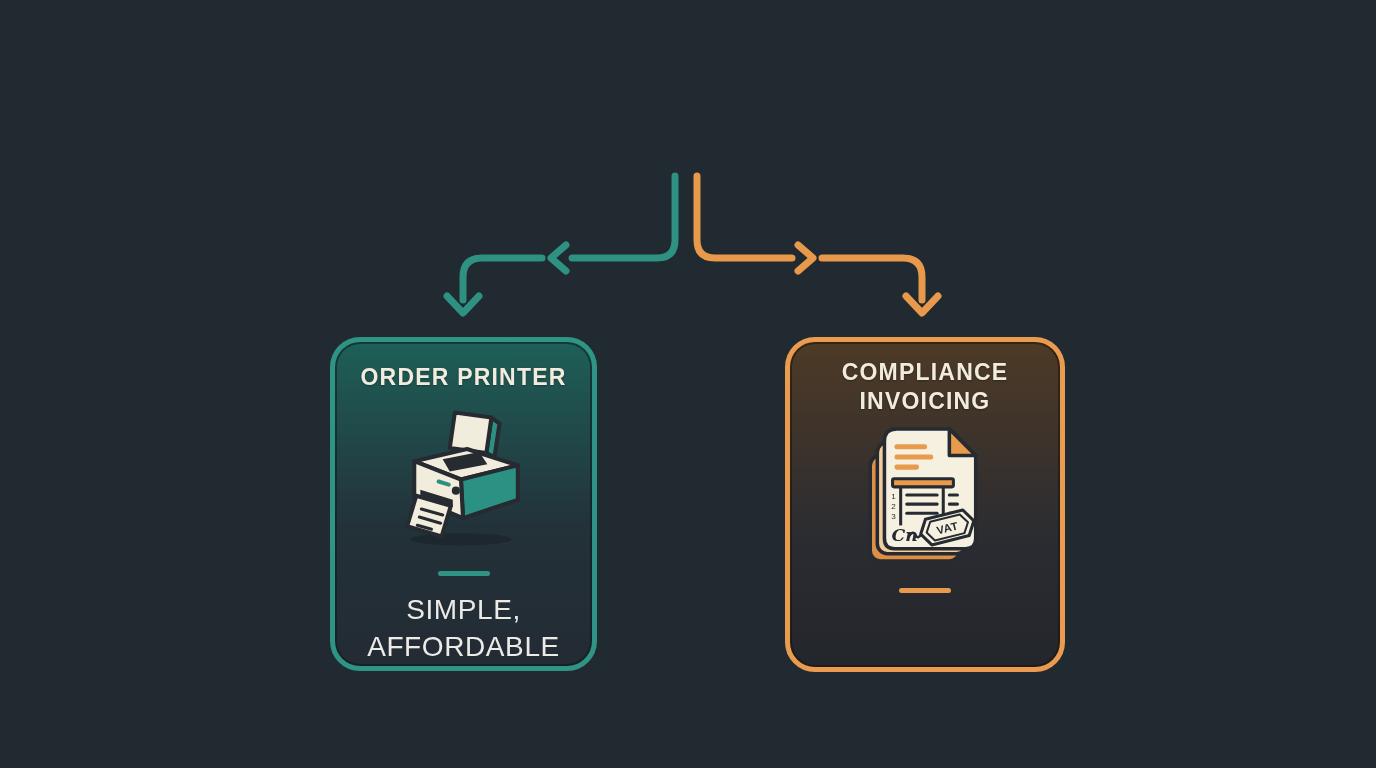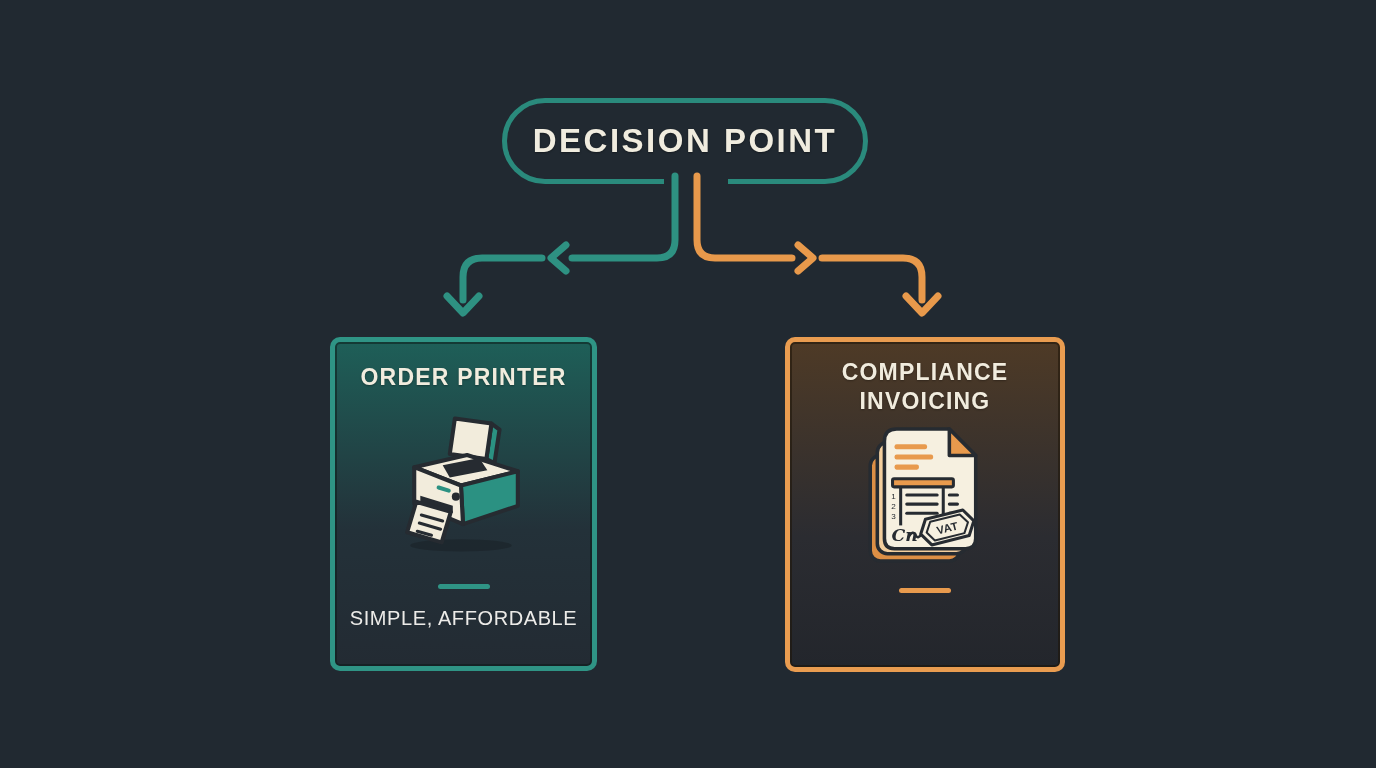--- a/index.html
+++ b/index.html
@@ -34,21 +34,21 @@
     color: #F0ECDF;
     font-size: 33px;
     font-weight: 700;
     letter-spacing: 2.5px;
     text-shadow: 0 1px 2px rgba(0,0,0,0.35);
   }
   
   .card {
     position: absolute;
     box-sizing: border-box;
-    border-radius: 10px;
+    border-radius: 30px;
     display: flex;
     flex-direction: column;
     align-items: center;
     z-index: 2;
   }
   .card-left {
     left: 330px; top: 337px;
     width: 267px; height: 334px;
     border: 5px solid #2F9485;
     background: linear-gradient(180deg, #1E5F58 0%, #233139 58%, #232B33 100%);
@@ -85,42 +85,39 @@
     border-radius: 3px;
     margin-top: 20px;
   }
   .divider-teal { background: #2F9485; }
   .divider-orange { background: #E89A4D; }
   .card-subtitle {
     margin-top: 16px;
     max-width: 244px;
     text-align: center;
     color: #ECEBE8;
-    font-size: 20px;
+    font-size: 28px;
     font-weight: 400;
     letter-spacing: 0.6px;
     line-height: 1.32;
   }
   
   .connectors {
     position: absolute;
     left: 0; top: 0;
     width: 1376px; height: 768px;
     z-index: 5;
     pointer-events: none;
   }
 </style>
 </head>
 <body>
 
 <div class="stage">
 
-  <div class="pill">
-    <span class="pill-label">DECISION POINT</span>
-  </div>
 
   <div class="card card-left">
     <div class="card-title">ORDER PRINTER</div>
     <div class="icon-box">
       <svg width="132" height="138" viewBox="0 0 130 135">
         <ellipse cx="62" cy="127" rx="50" ry="6" fill="#1a2026" opacity="0.55"></ellipse>
 
         <polygon points="92,7 100,13 95,46 87,42" fill="#2B9182" stroke="#262B31" stroke-width="4" stroke-linejoin="round"></polygon>
         <polygon points="56,2 92,7 87,42 51,37" fill="#F2ECDC" stroke="#262B31" stroke-width="4" stroke-linejoin="round"></polygon>
 

